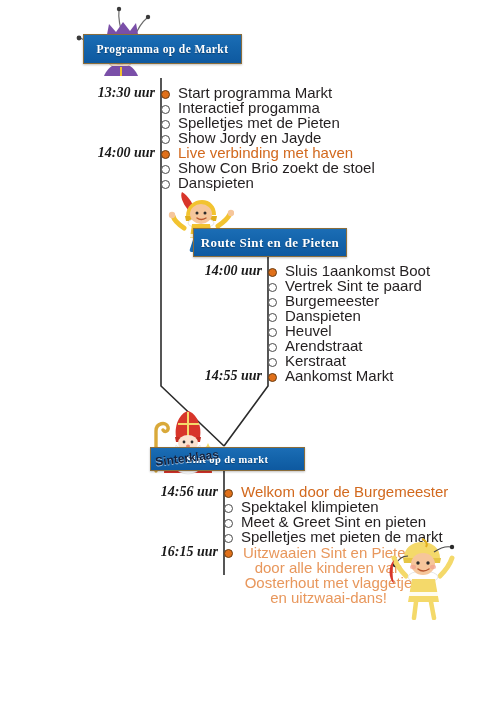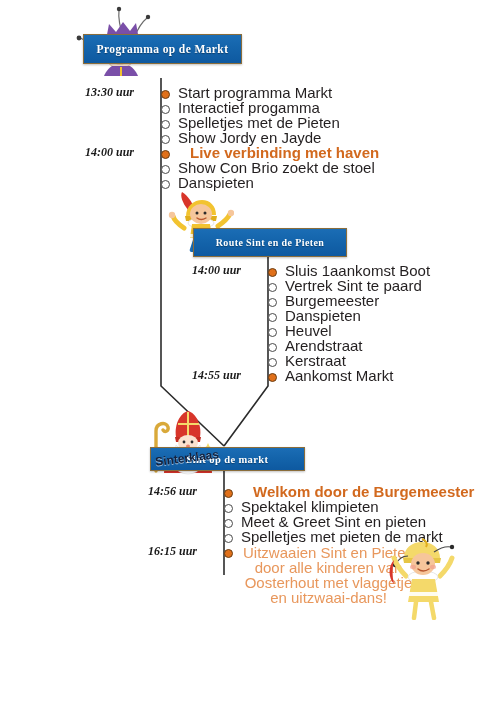--- a/index.html
+++ b/index.html
@@ -35,29 +35,29 @@
     width:9px;height:9px;border-radius:50%;
     border:1.4px solid #4a4a4a;background:#ffffff;
     box-sizing:border-box;
   }
   .dot.filled{background:#E0701A;border-color:#6b3d12;}
   .label{
     position:absolute;left:17px;top:-2px;
     white-space:nowrap;
     font-size:15px;color:#231f20;line-height:14px;text-align:center;
   }
-  .label.hl{color:#D2691E;font-weight:bold;margin-left:12px;}
+  .label.hl{color:#D2691E;font-weight:normal;}
   .label.soft{color:#E8975C;}
   .label.multi{white-space:normal;width:175px;line-height:15px;top:-2px;}
   .time{
     position:absolute;top:-3px;
-    white-space:nowrap;
+    text-align:right;white-space:nowrap;
     font-family:"Liberation Serif", serif;
     font-weight:bold;font-style:italic;
-    font-size:12px;color:#1a1a1a;
+    font-size:14px;color:#1a1a1a;
     width:70px;
   }
   .time.t1{left:-76px;}
   .time.t2{left:-76px;}
   .time.t3{left:-76px;}
 
   
   .char{position:absolute;}
 </style>
 </head>
@@ -175,21 +175,21 @@
       <path d="M29 28 Q33 31 38 28" stroke="#b8562e" stroke-width="1.4" fill="none" stroke-linecap="round"></path>
 
       <path d="M24 34 L42 34 L44 48 L22 48 Z" fill="#f2c330"></path>
       <rect x="22" y="44" width="22" height="3.5" fill="#ffffff" opacity=".85"></rect>
 
       <path d="M28 48 L24 60" stroke="#1b6db5" stroke-width="4.5" stroke-linecap="round"></path>
       <path d="M39 48 C44 52 40 56 34 56" stroke="#1b6db5" stroke-width="4.5" stroke-linecap="round" fill="none"></path>
     </svg>
   </div>
 
-  <div class="banner" style="left:193px;top:228px;width:152px;height:27px;font-size:10px;">
+  <div class="banner" style="left:193px;top:228px;width:152px;height:27px;font-size:13px;">
     <span>Route Sint en de Pieten</span>
   </div>
 
   <div class="tl" style="left:268px;top:266px;">
 
     <div class="row">
       <span class="time t2">14:00 uur</span>
       <span class="dot filled"></span>
       <span class="label">Sluis 1aankomst Boot</span>
     </div>

